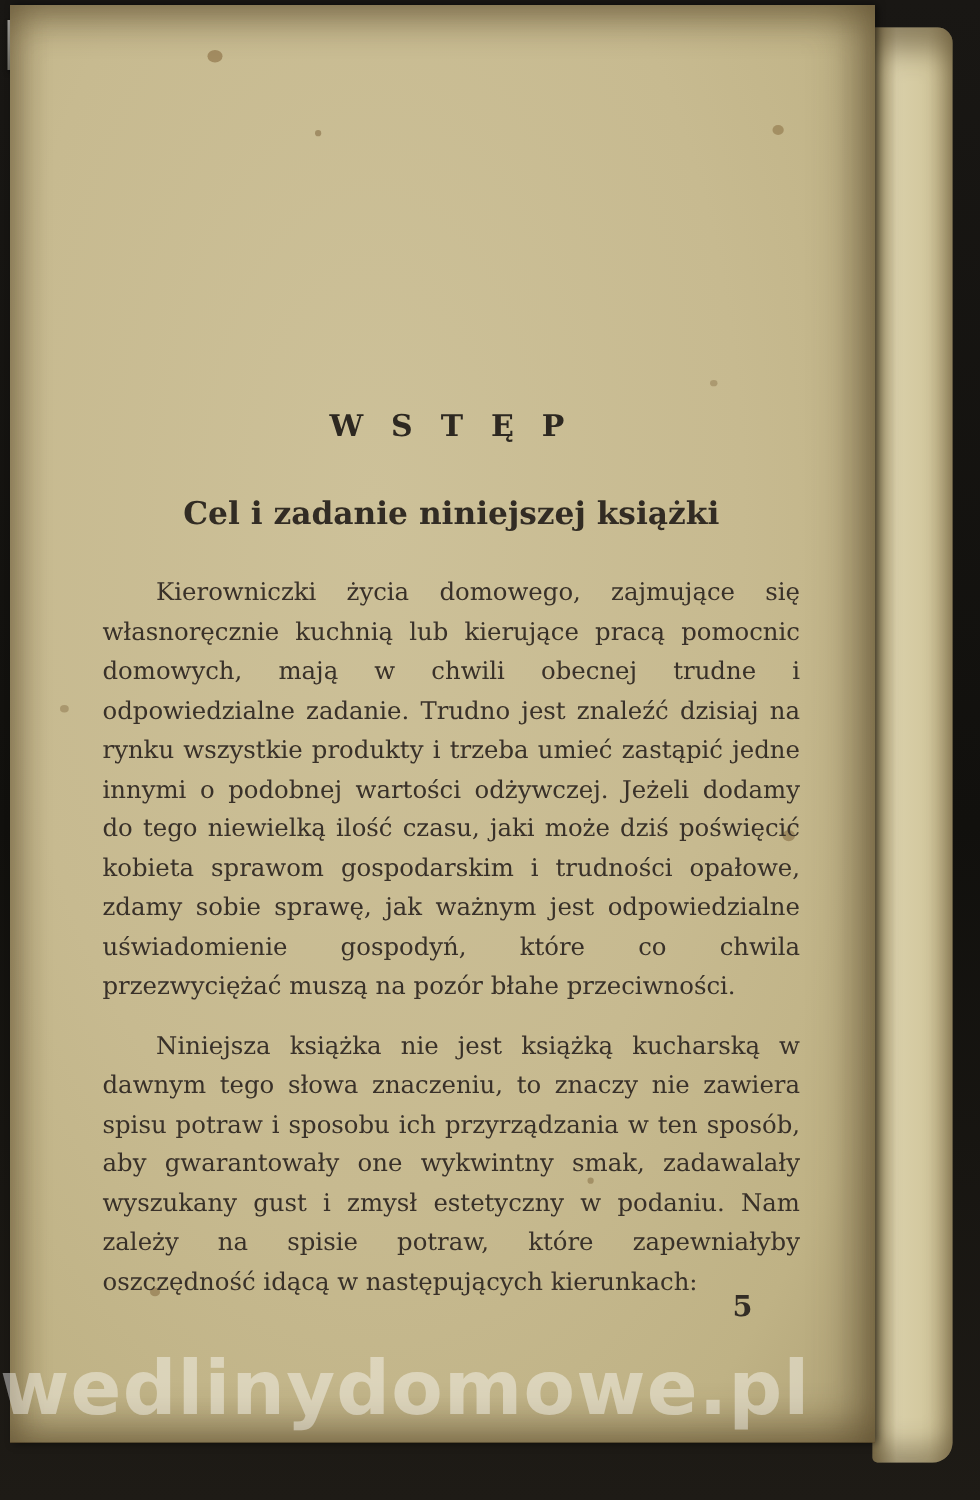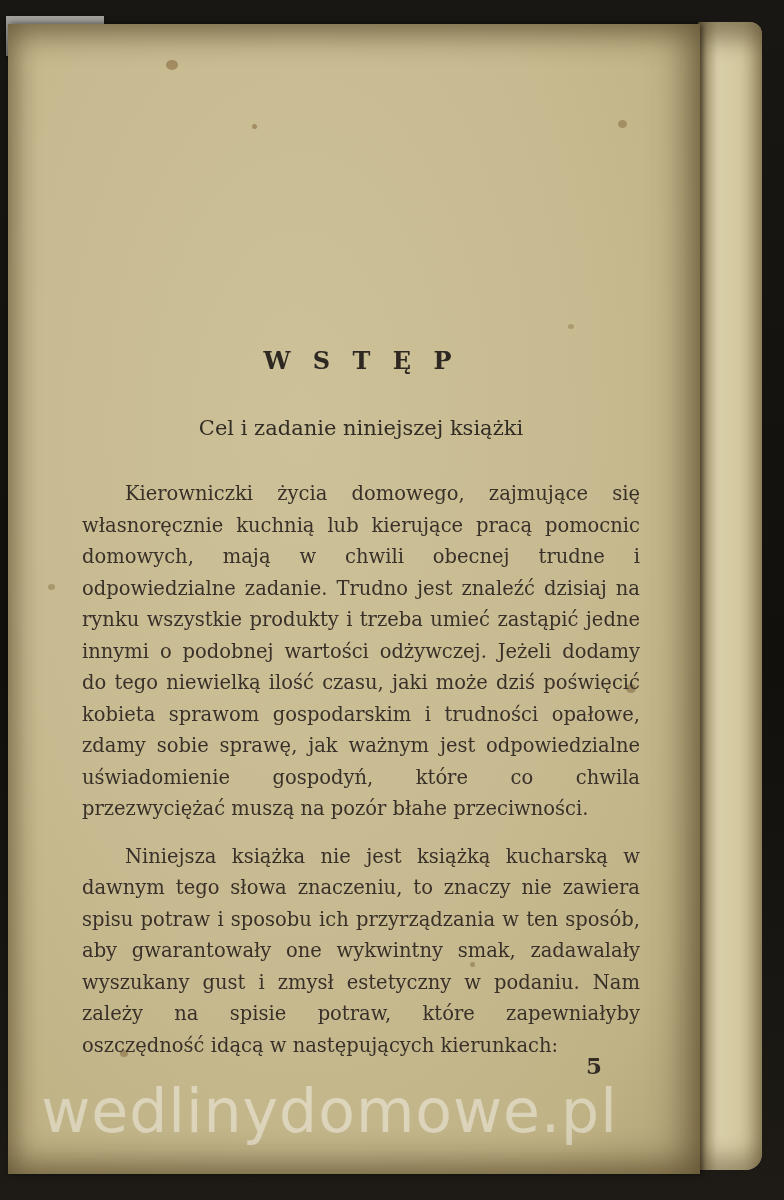--- a/index.html
+++ b/index.html
@@ -33,21 +33,21 @@
     width: 64px;
     height: 1148px;
     background: linear-gradient(90deg, #a3966d 0%, #d9cfa9 30%, #d2c79d 70%, #bcae82 100%);
     border-radius: 2px 12px 16px 4px;
     box-shadow: inset 0 18px 22px rgba(60,45,20,.45), inset 0 -14px 20px rgba(60,45,20,.35);
   }
   
   .page {
     position: absolute;
     left: 8px;
-    top: 24px;
+    top: 4px;
     width: 692px;
     height: 1150px;
     background: radial-gradient(ellipse at 42% 35%, #cdc199 0%, #c7ba90 52%, #bfb285 82%, #b0a276 100%);
     box-shadow:
       inset -20px 0 32px rgba(72,56,28,.38),
       inset 12px 0 22px rgba(72,56,28,.22),
       inset 0 16px 26px rgba(72,56,28,.30),
       inset 0 -18px 28px rgba(72,56,28,.30),
       2px 0 6px rgba(0,0,0,.55);
   }
@@ -66,22 +66,22 @@
     font-weight: bold;
     letter-spacing: 7px;
     color: #2d2821;
   }
   .heading {
     position: absolute;
     left: 60px;
     top: 392px;
     width: 586px;
     text-align: center;
-    font-size: 21px;
-    font-weight: normal;
+    font-size: 25px;
+    font-weight: bold;
     color: #322c24;
   }
   .bodytext {
     position: absolute;
     left: 58px;
     top: 438px;
     width: 590px;
     font-size: 19.5px;
     line-height: 31.5px;
     color: #393129;
@@ -97,23 +97,22 @@
     top: 1028px;
     font-size: 23px;
     font-weight: bold;
     color: #332d25;
   }
   .watermark {
     position: absolute;
     left: 0;
     top: 1076px;
     width: 659px;
-    text-align: center;
     font-family: "DejaVu Sans", sans-serif;
-    font-weight: normal;
+    font-weight: bold;
     font-size: 60px;
     letter-spacing: 1px;
     color: rgba(255,255,255,.42);
   }
 </style>
 </head>
 <body>
 
 <div class="scene">
 

